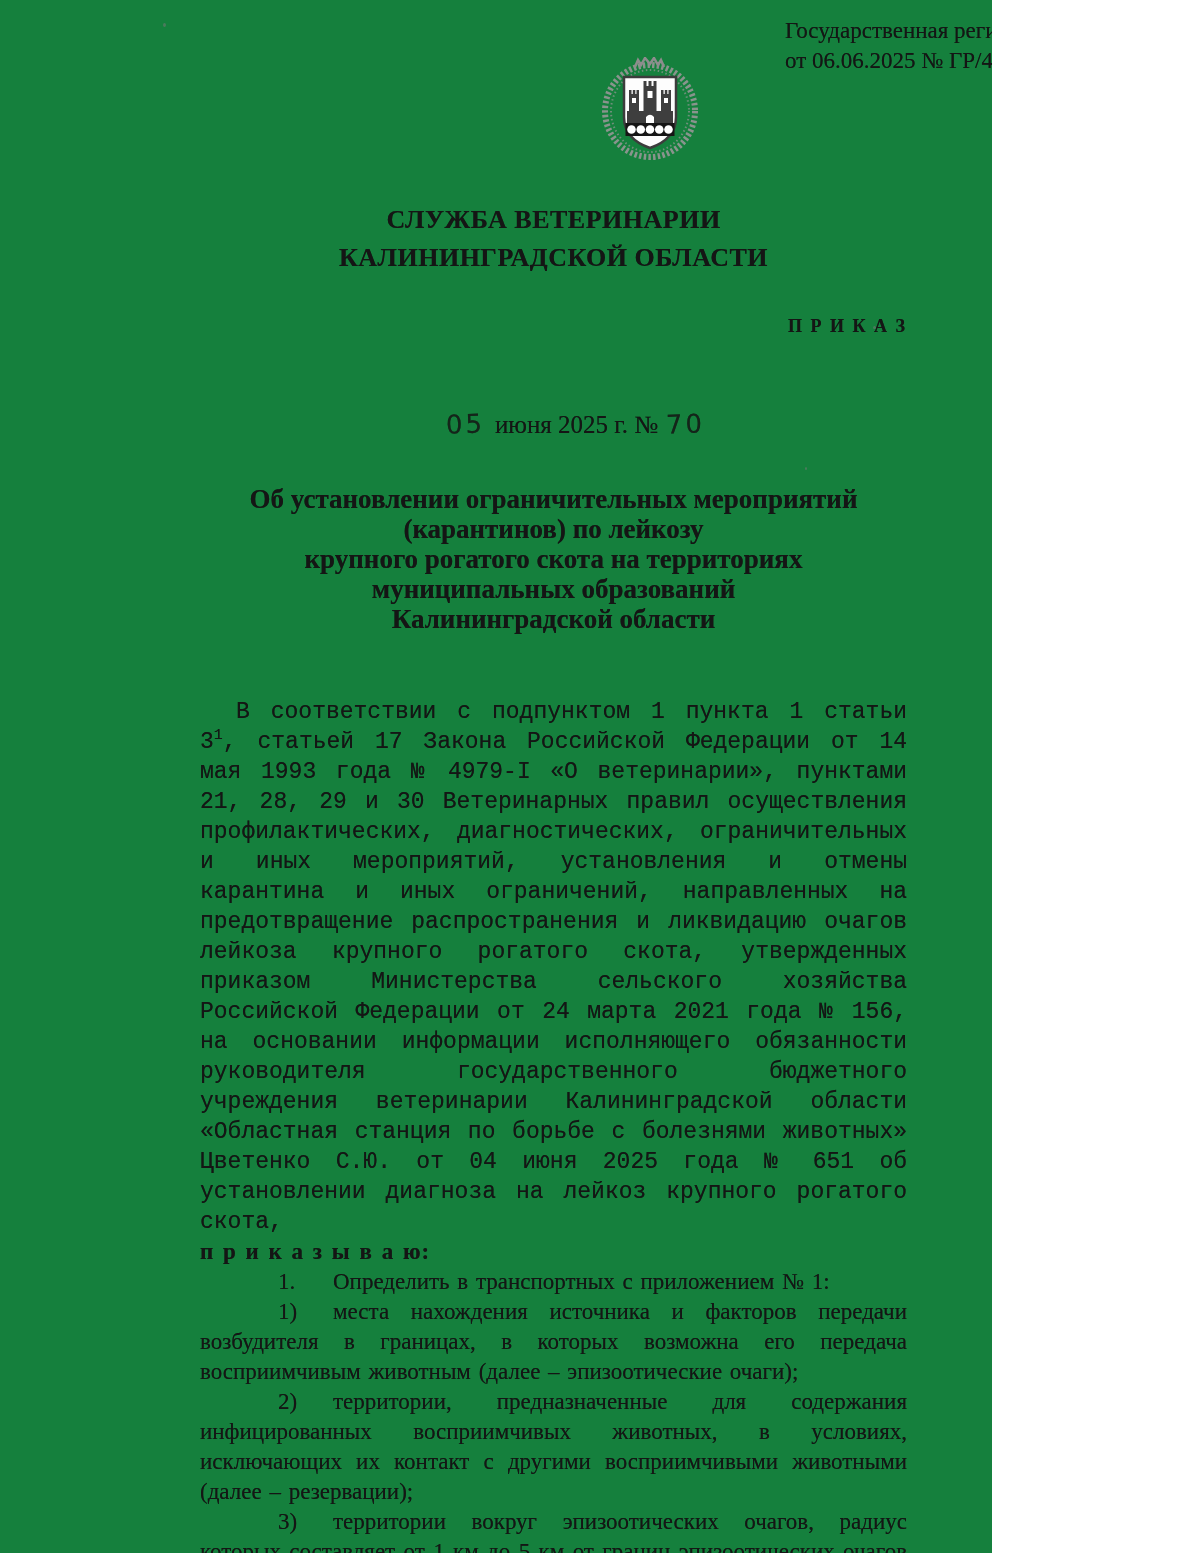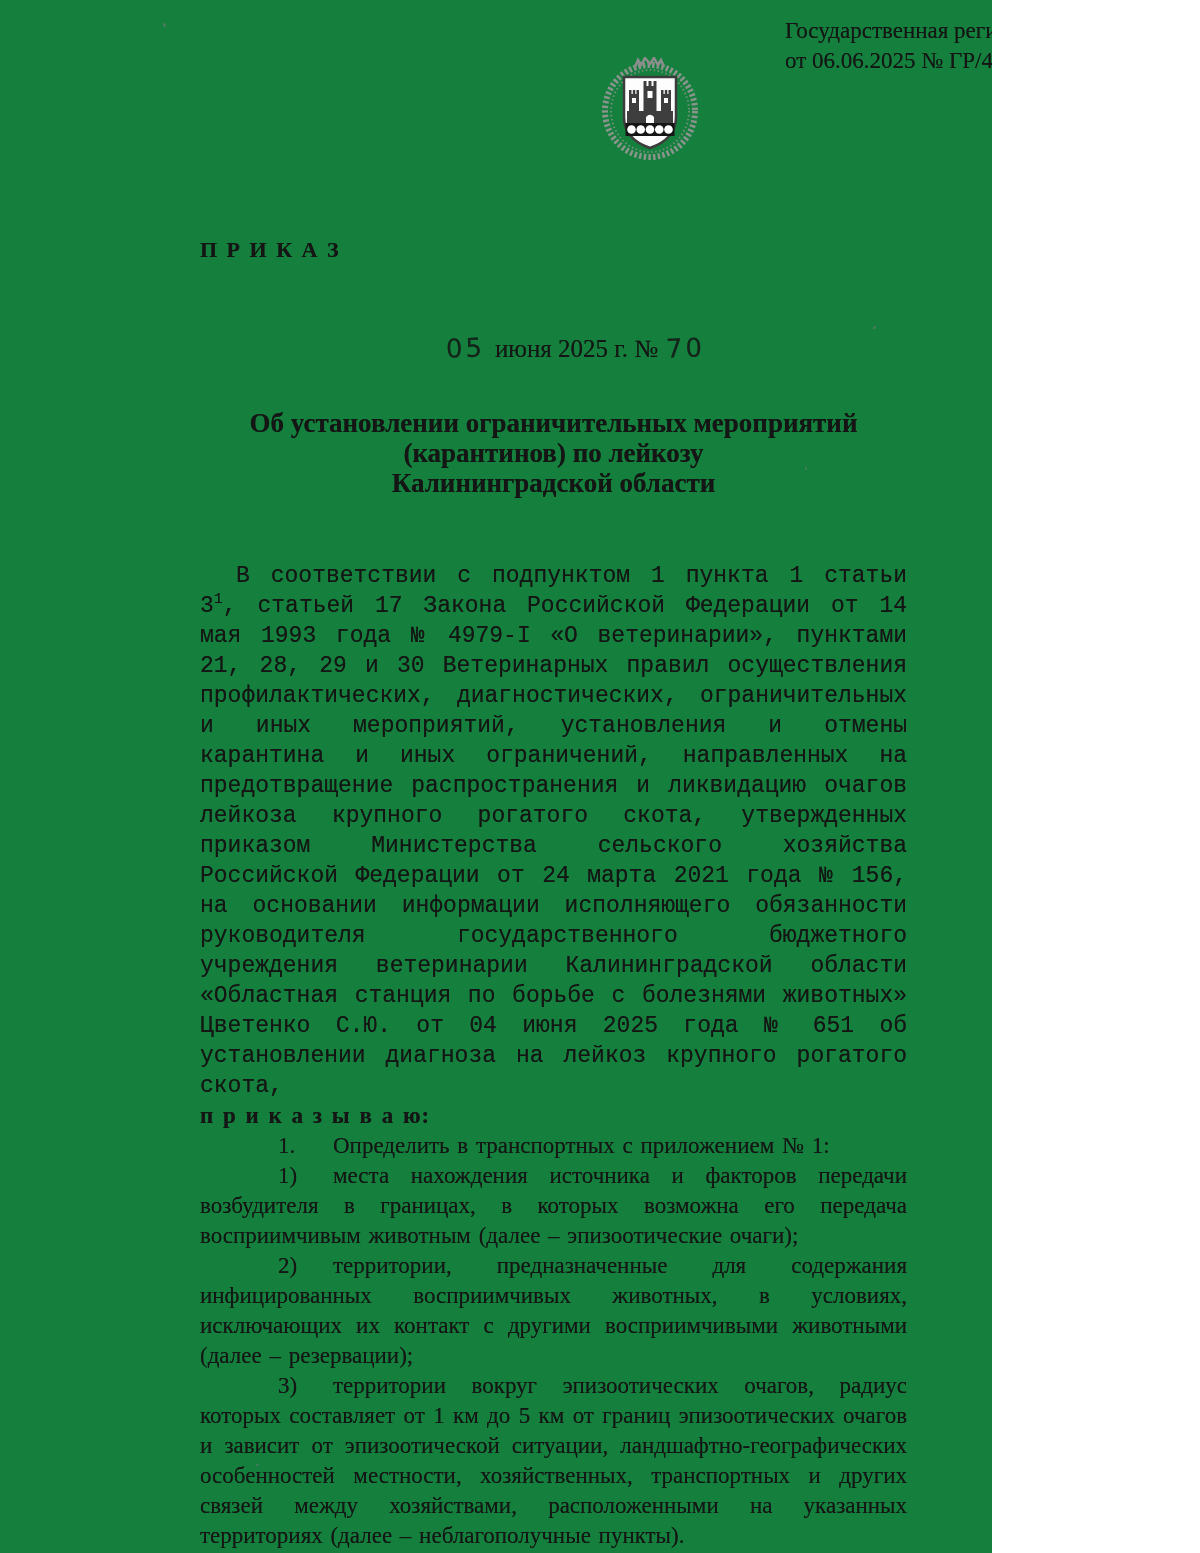--- a/index.html
+++ b/index.html
@@ -40,23 +40,23 @@
   }
   .org {
     text-align: center;
     font-weight: bold;
     font-size: 26px;
     line-height: 38px;
     letter-spacing: 0.5px;
   }
   .doc-type {
     margin-top: 33px;
-    text-align: left;
-    font-weight: bold;
-    font-size: 22px;
+    text-align: right;
+    font-weight: bold;
+    font-size: 18px;
     line-height: 32px;
     letter-spacing: 2px;
   }
   .date-line {
     margin-top: 64px;
     text-align: center;
     font-size: 25px;
     line-height: 36px;
     position: relative;
     left: 22px;
@@ -169,30 +169,35 @@
         <circle cx="49.75" cy="72.5" r="4.3"></circle>
         <circle cx="59" cy="72.5" r="4.3"></circle>
         <circle cx="68.25" cy="72.5" r="4.3"></circle>
         <circle cx="77.5" cy="72.5" r="4.3"></circle>
       </g>
     </svg>
   </div>
 
   <div class="content">
 
+    <div class="org">
+      <div>СЛУЖБА ВЕТЕРИНАРИИ</div>
+      <div>КАЛИНИНГРАДСКОЙ ОБЛАСТИ</div>
+    </div>
 
     <div class="doc-type">П Р И К А З</div>
 
     <div class="date-line">
       <span class="hand day">05</span><span>июня 2025 г. №</span><span class="hand num">70</span>
     </div>
 
 
     <div class="subject">
       <div>Об установлении ограничительных мероприятий (карантинов) по лейкозу</div>
+      <div>крупного рогатого скота на территориях муниципальных образований</div>
       <div>Калининградской области</div>
     </div>
 
     <div class="body-text">
 
       <p class="preamble"><span>В соответствии с подпунктом 1 пункта 1 статьи 3</span><sup>1</sup><span>, статьей 17 Закона Российской Федерации от 14 мая 1993 года № 4979-I «О ветеринарии», пунктами 21, 28, 29 и 30 Ветеринарных правил осуществления профилактических, диагностических, ограничительных и иных мероприятий, установления и отмены карантина и иных ограничений, направленных на предотвращение распространения и ликвидацию очагов лейкоза крупного рогатого скота, утвержденных приказом Министерства сельского хозяйства Российской Федерации от 24 марта 2021 года № 156, на основании информации исполняющего обязанности руководителя государственного бюджетного учреждения ветеринарии Калининградской области «Областная станция по борьбе с болезнями животных» Цветенко С.Ю. от 04 июня 2025 года № 651 об установлении диагноза на лейкоз крупного рогатого скота,</span></p>
 
       <p class="command">п р и к а з ы в а ю:</p>
 
       <p class="item"><span class="marker">1.</span><span>Определить в транспортных с приложением № 1:</span></p>

